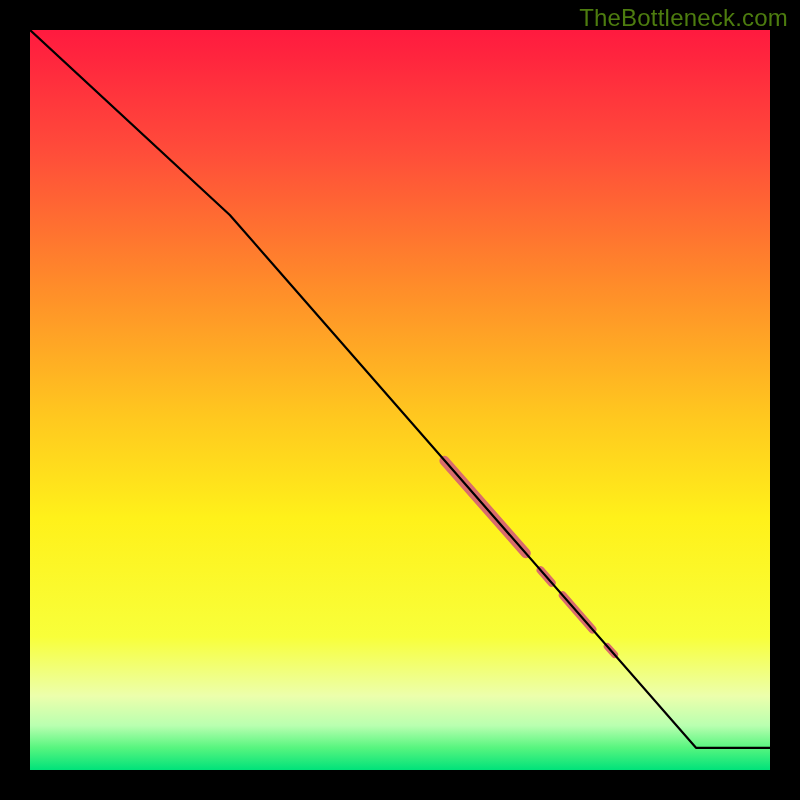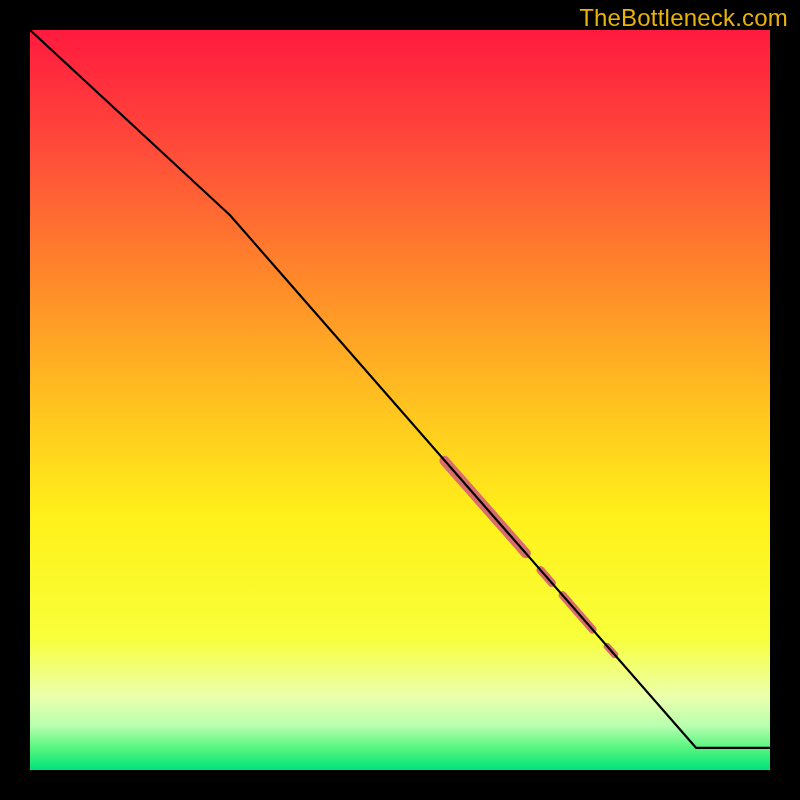--- a/index.html
+++ b/index.html
@@ -30,21 +30,21 @@
     inset: 0;
   }
   .line-layer {
     position: absolute;
     inset: 0;
   }
   .watermark {
     position: absolute;
     top: 4px;
     right: 12px;
-    color: #eab308;
+    color: #4d7c0f;
     font-size: 24px;
     letter-spacing: 0.2px;
     font-weight: 400;
   }
 </style>
 </head>
 <body>
 
 <div class="stage">
   <div class="watermark">TheBottleneck.com</div>

